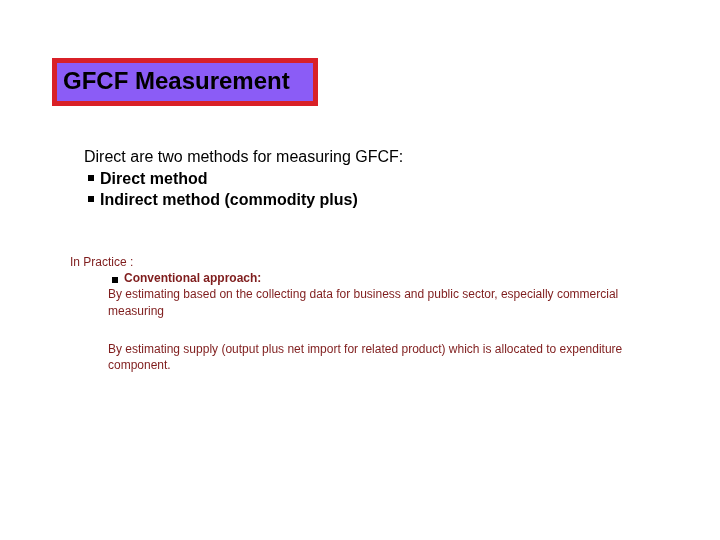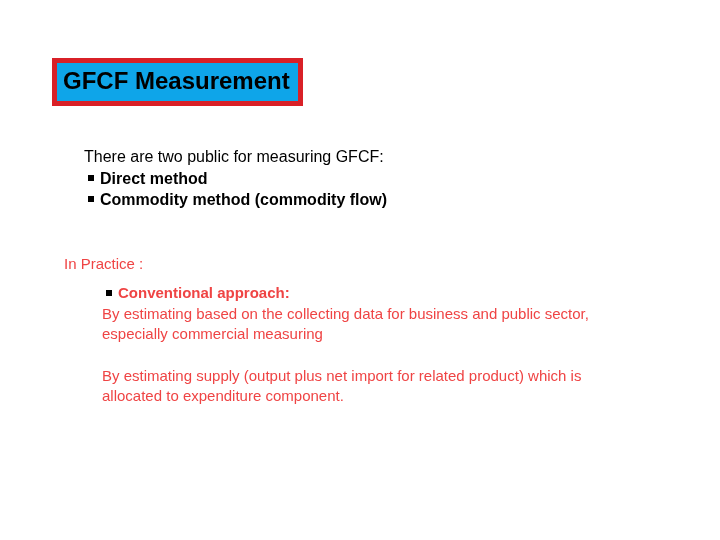--- a/index.html
+++ b/index.html
@@ -9,22 +9,22 @@
     background: #ffffff;
     font-family: Arial, Helvetica, sans-serif;
     position: relative;
     overflow: hidden;
   }
   .title-box {
     position: absolute;
     top: 58px;
     left: 52px;
     border: 5px solid #d92027;
-    background: #0ea5e9;
-    padding: 4px 8px 6px 6px;
+    background: #8b5cf6;
+    padding: 4px 23px 6px 6px;
   }
   .title-text {
     font-family: "Trebuchet MS", "Lucida Sans", Arial, sans-serif;
     font-size: 24px;
     font-weight: bold;
     color: #000000;
   }
   .intro-block {
     position: absolute;
     top: 146px;
@@ -46,58 +46,58 @@
     width: 6px;
     height: 6px;
     background: #000000;
     margin-top: 7px;
     margin-right: 6px;
     flex-shrink: 0;
   }
   .practice-block {
     position: absolute;
     top: 254px;
-    left: 64px;
+    left: 70px;
     width: 560px;
     font-family: Arial, Helvetica, sans-serif;
-    font-size: 15px;
-    color: #ef4444;
+    font-size: 12px;
+    color: #7f1d1d;
     line-height: 1.35;
   }
   .practice-indent {
     margin-left: 38px;
-    margin-top: 9px;
+    margin-top: 0;
   }
   .practice-item-2 {
     margin-top: 22px;
   }
   .wedge {
     position: absolute;
     bottom: 0;
     left: 0;
     width: 280px;
     height: 70px;
   }
 </style>
 </head>
 <body>
 
 <div class="title-box">
   <div class="title-text">GFCF Measurement</div>
 </div>
 
 <div class="intro-block">
-  <div>There are two public for measuring GFCF:</div>
+  <div>Direct are two methods for measuring GFCF:</div>
   <div class="bullet-line">
     <span class="square-bullet"></span>
     <span>Direct method</span>
   </div>
   <div class="bullet-line">
     <span class="square-bullet"></span>
-    <span>Commodity method (commodity flow)</span>
+    <span>Indirect method (commodity plus)</span>
   </div>
 </div>
 
 <div class="practice-block">
   <div>In Practice :</div>
   <div class="practice-indent">
     <div class="bullet-line">
       <span class="square-bullet"></span>
       <span>Conventional approach:</span>
     </div>

